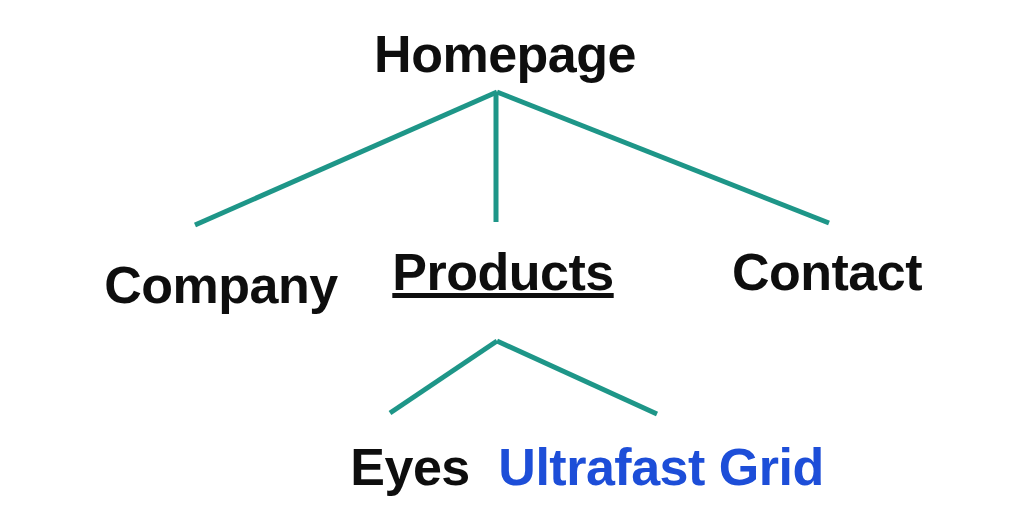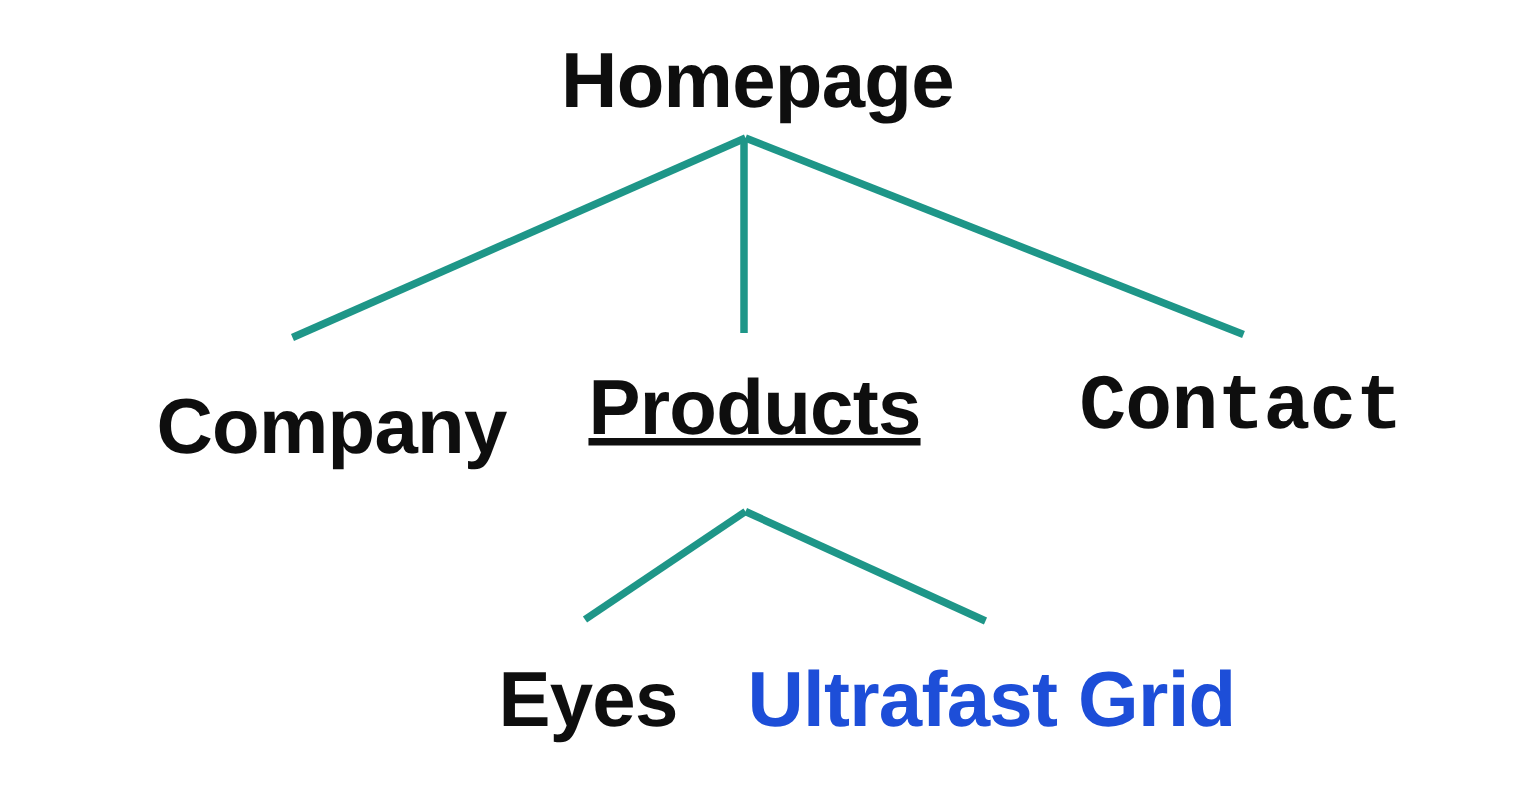--- a/index.html
+++ b/index.html
@@ -58,19 +58,19 @@
     <line x1="497" y1="341" x2="390" y2="413" stroke-width="5" stroke="#1e9688"></line>
     <line x1="497" y1="341" x2="657" y2="414" stroke-width="5" stroke="#1e9688"></line>
   </svg>
 
   <div class="node-label lbl-homepage" style="color: rgb(14, 14, 14);">Homepage</div>
 
   <div class="node-label lbl-company" style="color: rgb(14, 14, 14);">Company</div>
 
   <div class="node-label lbl-products" style="color: rgb(14, 14, 14); text-decoration: underline;">Products</div>
 
-  <div class="node-label lbl-contact" style="color: rgb(14, 14, 14); font-family: Liberation Mono, monospace;">Contact</div>
+  <div class="node-label lbl-contact" style="color: rgb(14, 14, 14);">Contact</div>
 
-  <div class="node-label lbl-eyes" style="color: rgb(14, 14, 14);">Eyes</div>
+  <div class="node-label lbl-eyes" style="color: rgb(14, 14, 14); margin-left: 18px;">Eyes</div>
 
   <div class="node-label lbl-ultrafast" style="color: #1d4ed8;">Ultrafast Grid</div>
 
 </div>
 
 </body></html>

